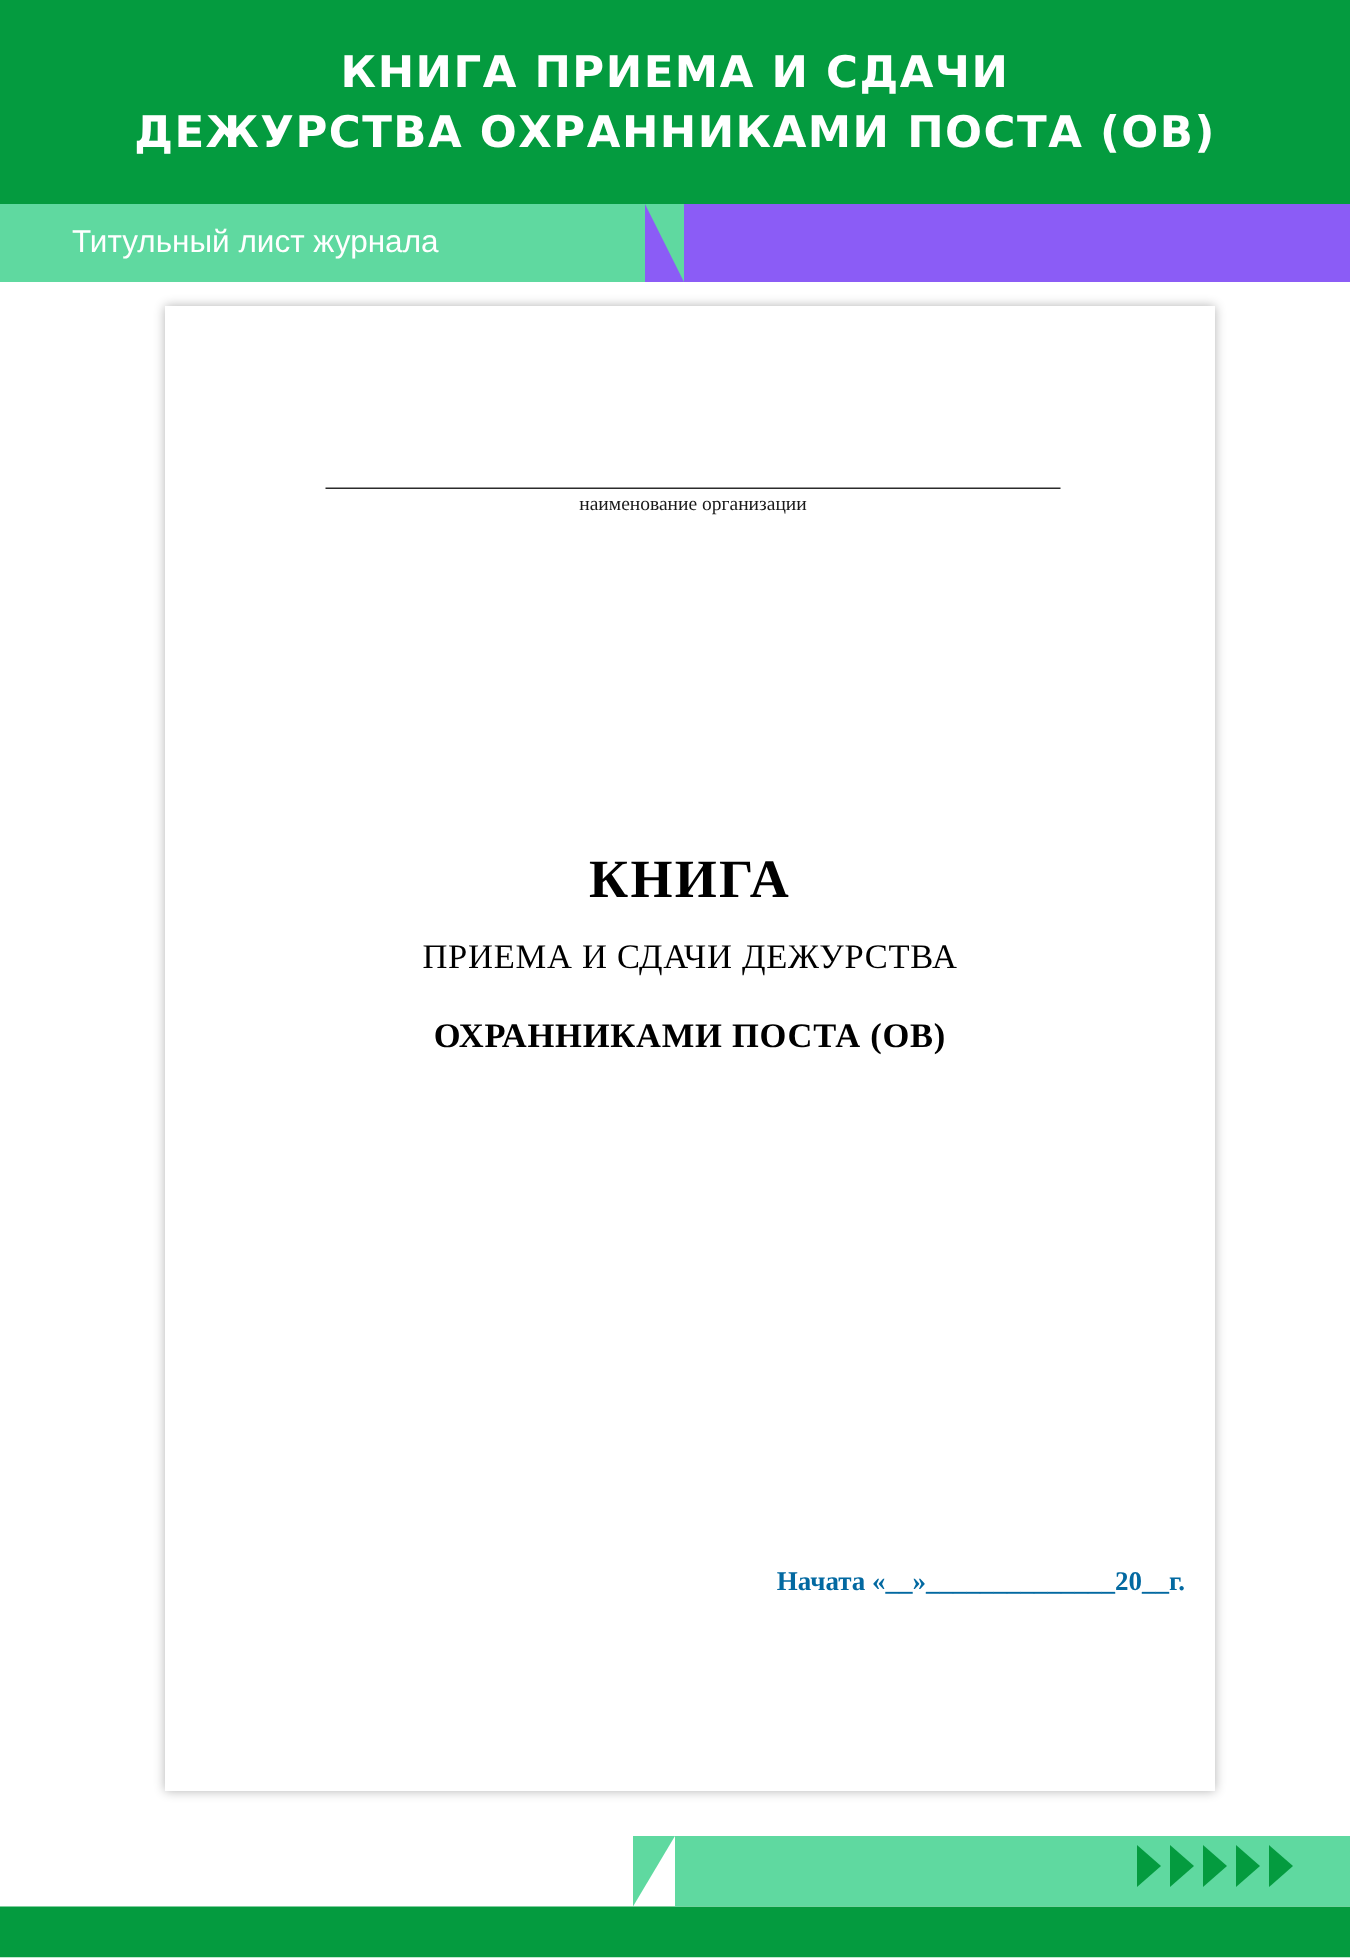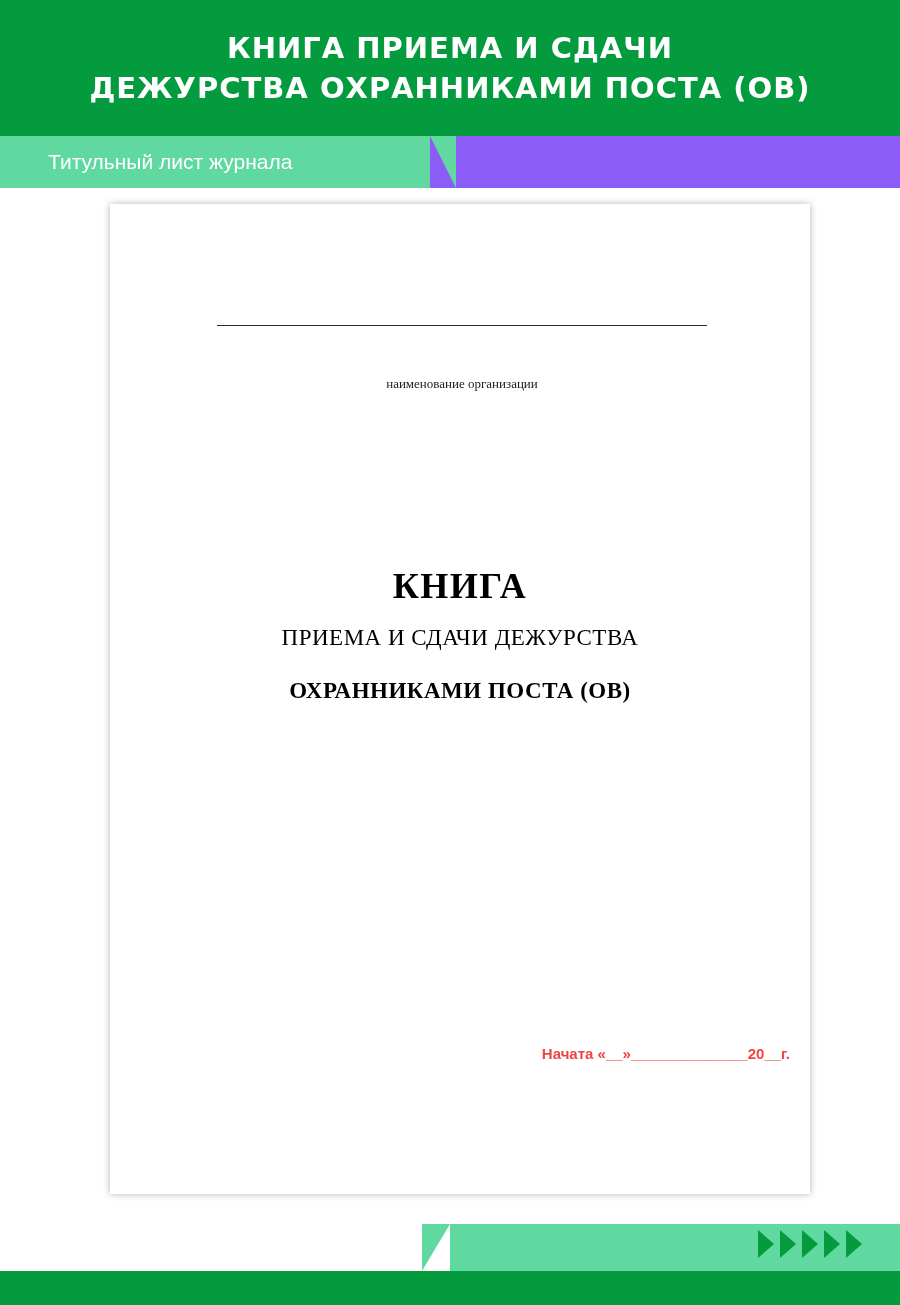--- a/index.html
+++ b/index.html
@@ -116,21 +116,20 @@
   }
   .org-caption {
     position: absolute;
     left: 107px;
     top: 124px;
     width: 490px;
     text-align: center;
     font-family: "Liberation Serif", serif;
     font-size: 13px;
     color: #1a1a1a;
-    margin-top: 48px;
   }
 
   .doc-title-block {
     position: absolute;
     left: 60px;
     top: 360px;
     width: 580px;
     text-align: center;
     font-family: "Liberation Serif", serif;
     color: #000000;
@@ -154,24 +153,24 @@
     letter-spacing: 0.5px;
     line-height: 32px;
     margin-top: 21px;
   }
 
   .dates-block {
     position: absolute;
     left: 380px;
     top: 838px;
     width: 300px;
-    font-family: Liberation Sans, sans-serif;
-    font-size: 15px;
-    font-weight: bold;
-    color: #ef4444;
+    font-family: Liberation Serif, serif;
+    font-size: 18px;
+    font-weight: bold;
+    color: #0369a1;
   }
   .date-row {
     text-align: right;
     line-height: 24px;
     white-space: nowrap;
   }
 
   
   .footer {
     position: absolute;

